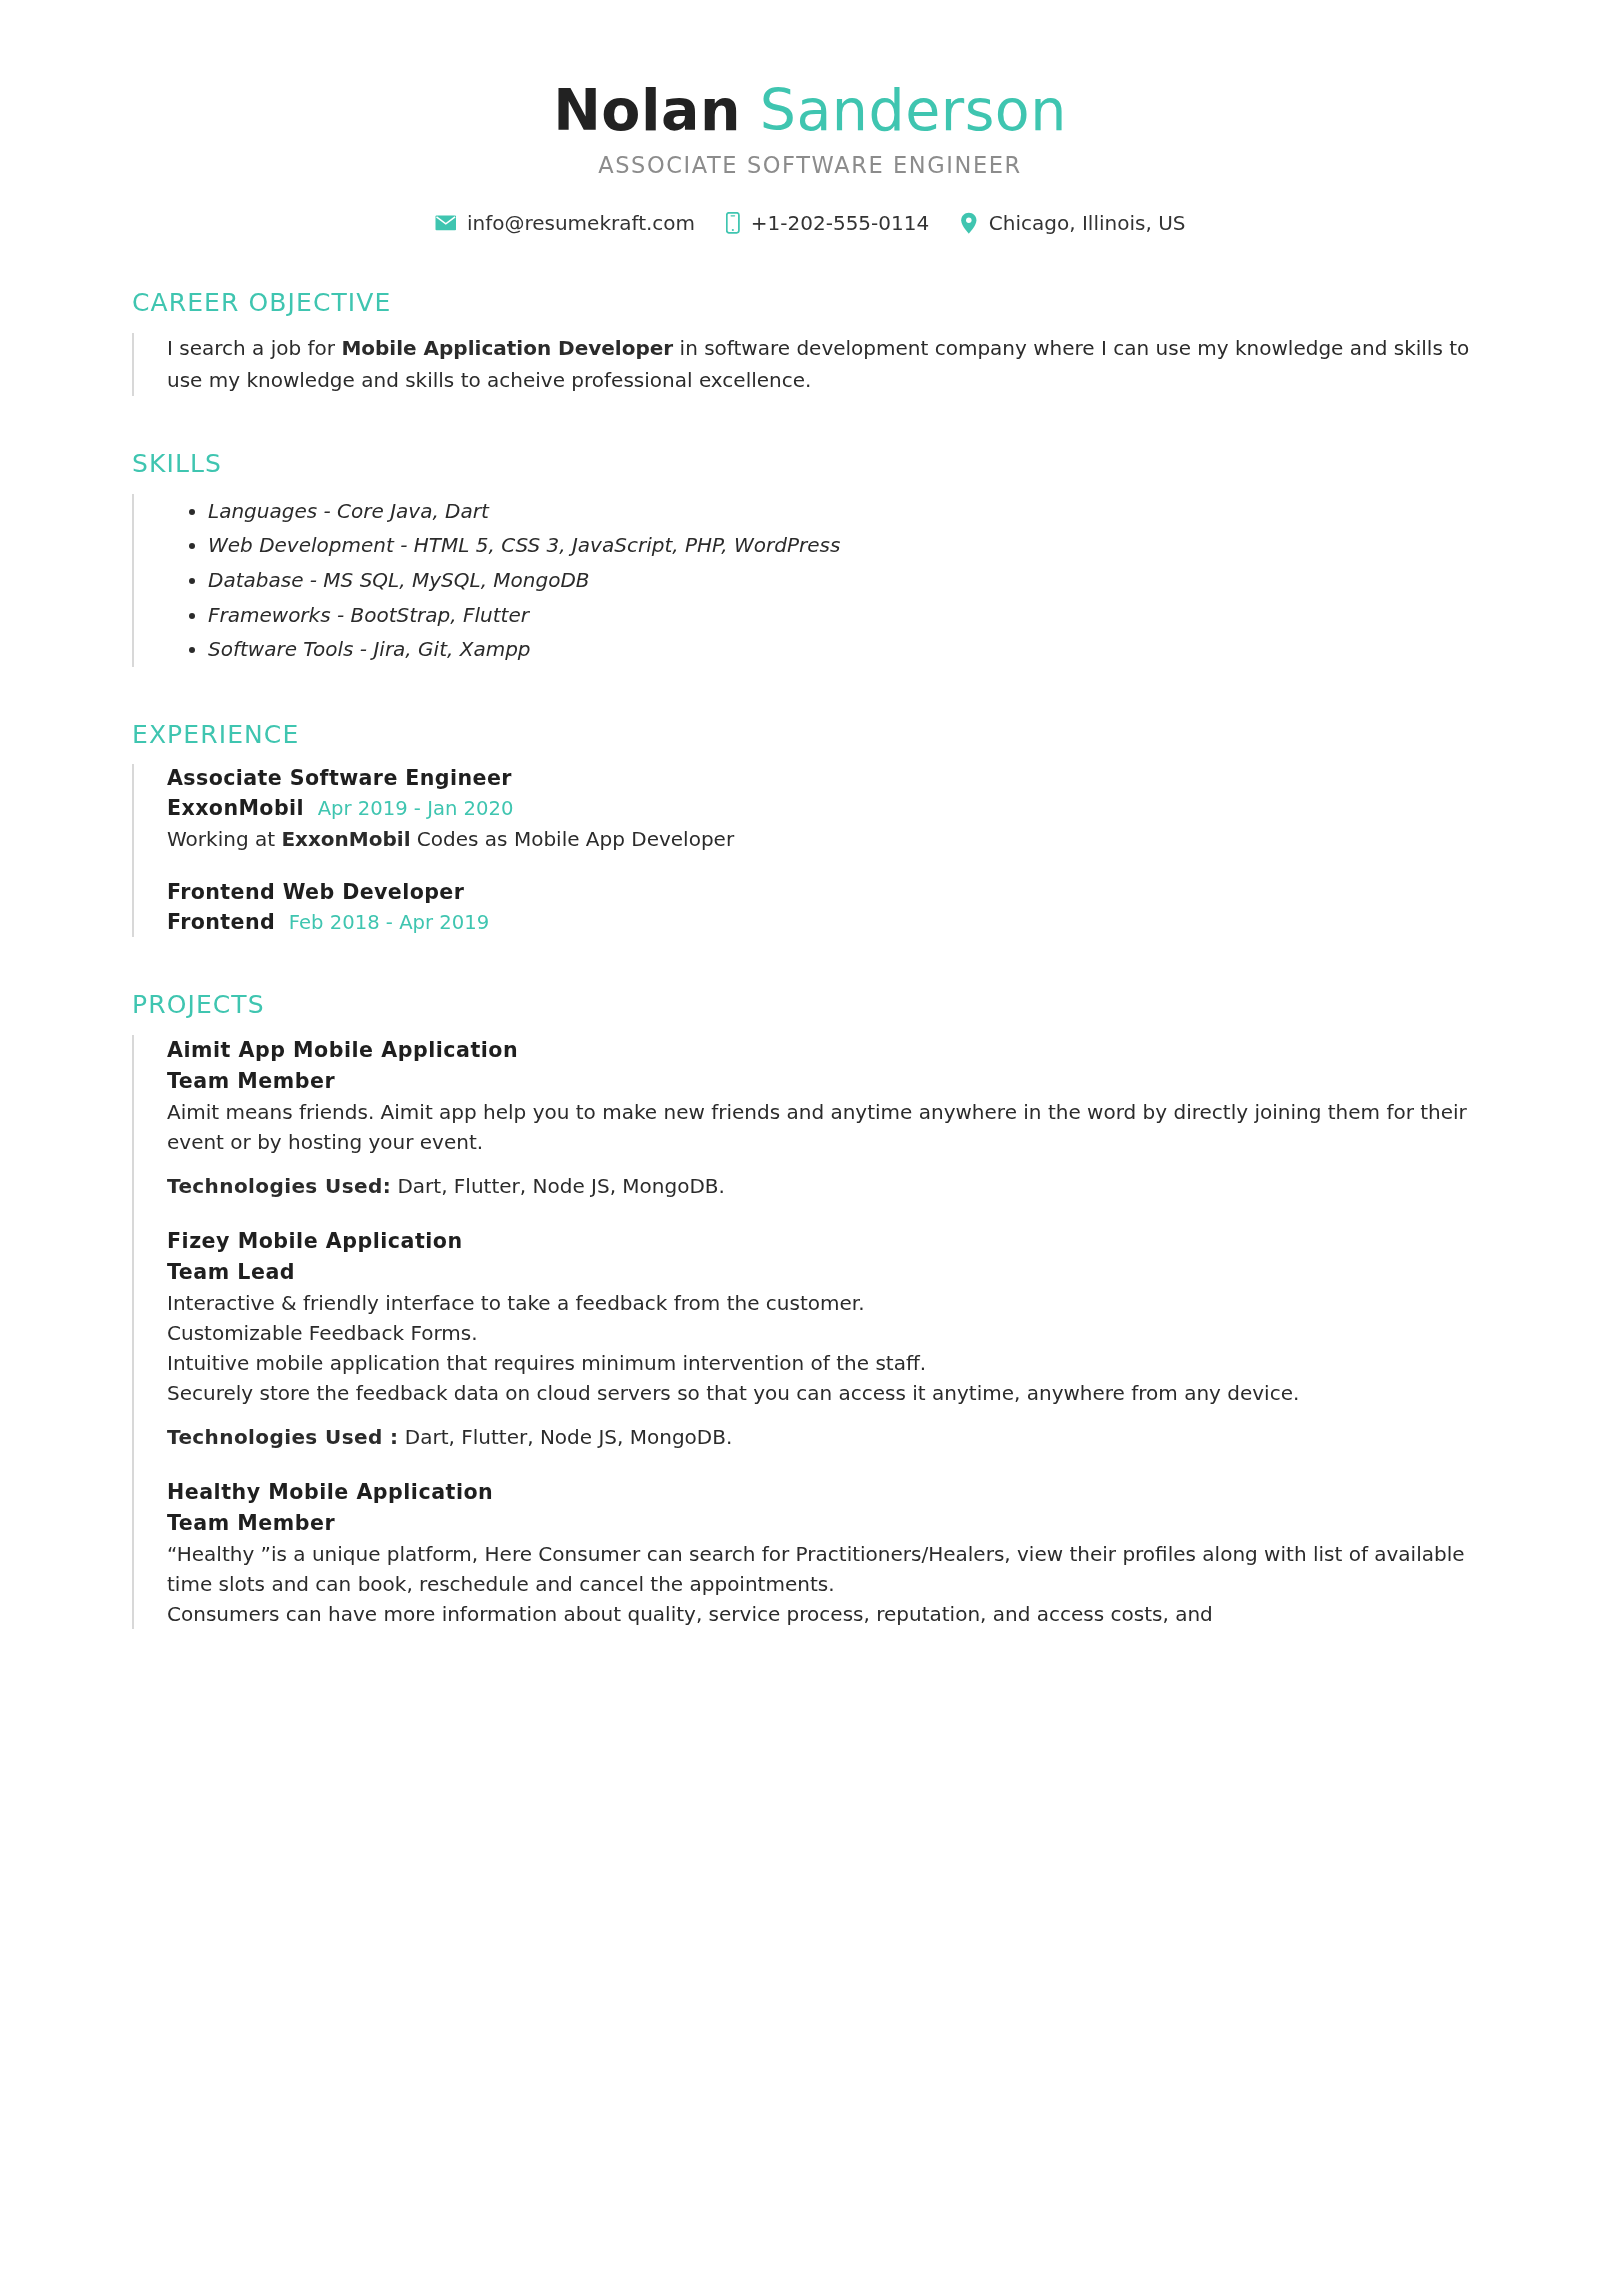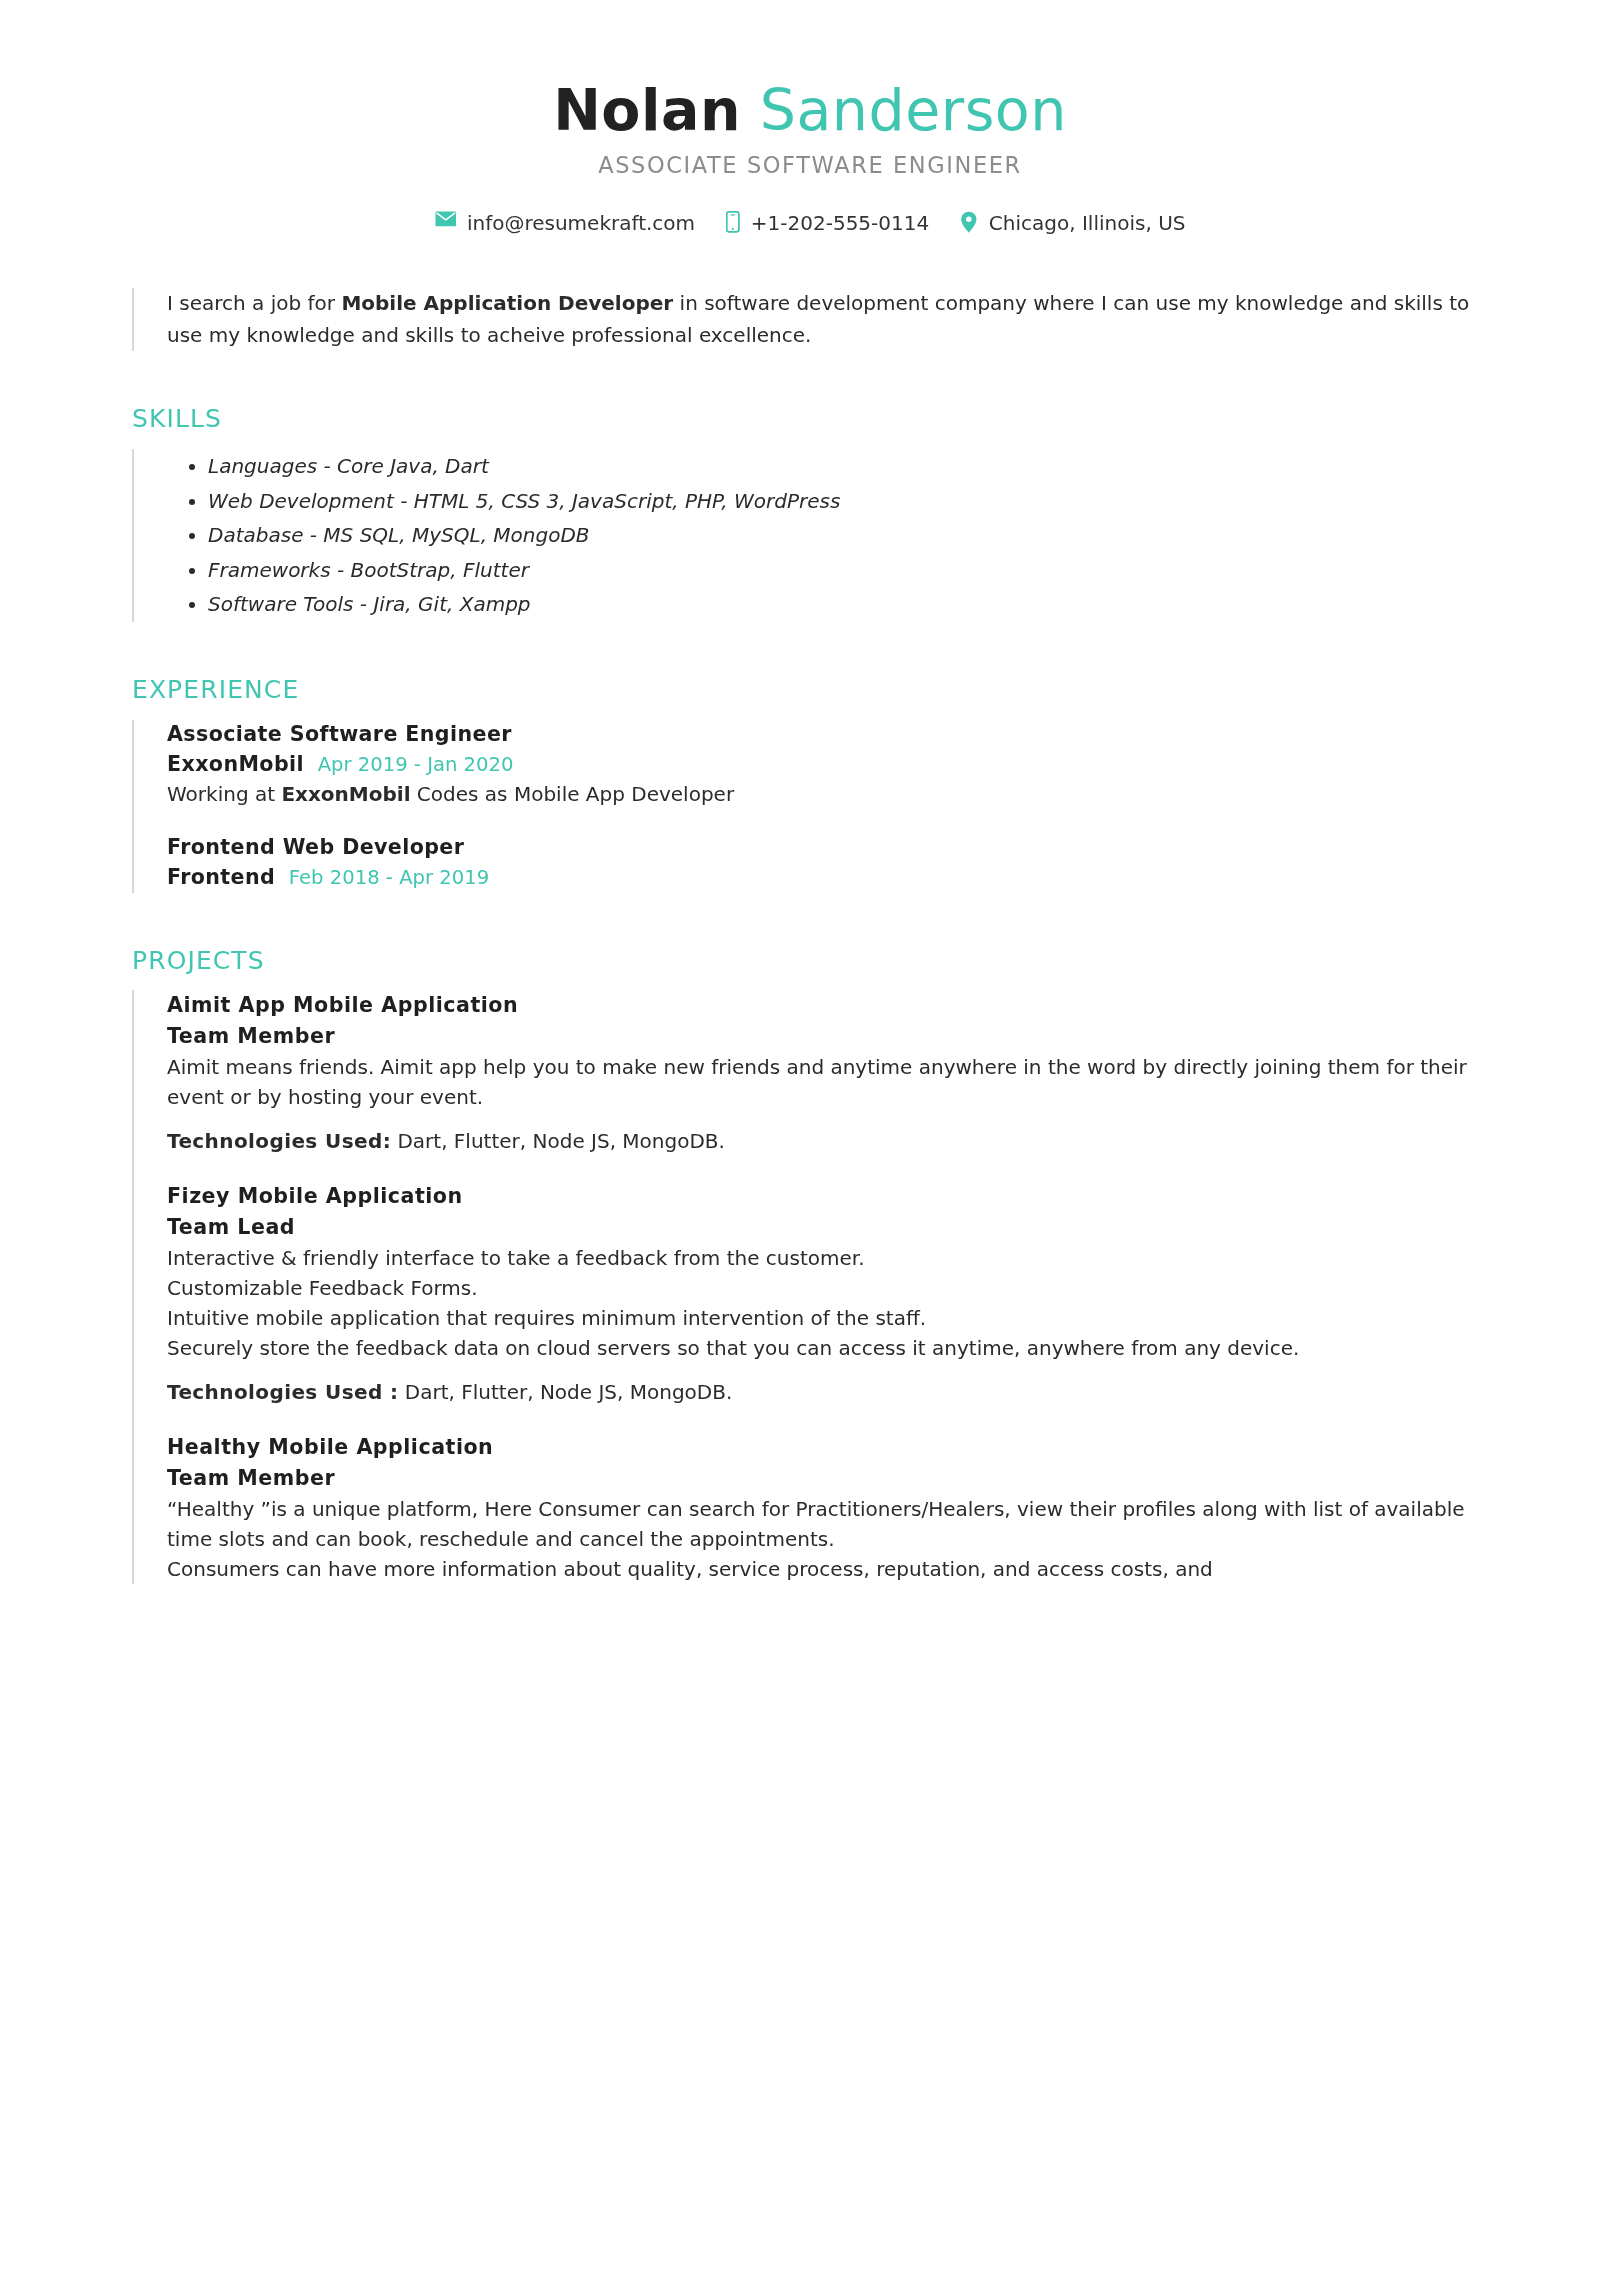--- a/index.html
+++ b/index.html
@@ -52,21 +52,21 @@
     display: flex;
     justify-content: center;
     align-items: center;
     flex-wrap: wrap;
     gap: 5.9px;
     font-size: 20px;
     color: #333333;
   }
   .contact-item {
     display: inline-flex;
-    align-items: flex-start;
+    align-items: center;
     white-space: nowrap;
     padding: 0 12.7px;
   }
   .contact-item .ico {
     display: inline-flex;
     align-items: center;
     justify-content: center;
     color: #3fc5b0;
     margin-right: 10.8px;
   }
@@ -217,20 +217,21 @@
             <circle cx="9" cy="8.4" r="2.8" fill="#ffffff"></circle>
           </svg>
         </span>
         <span>Chicago, Illinois, US</span>
       </span>
     </div>
 
   </div>
 
   <div class="section">
+    <div class="section-title">CAREER OBJECTIVE</div>
     <div class="section-body">
       <div class="objective-text"><span>I search a job for </span><b>Mobile Application Developer</b><span> in software development company where I can use my knowledge and skills to use my knowledge and skills to acheive professional excellence.</span></div>
     </div>
   </div>
 
   <div class="section">
     <div class="section-title">SKILLS</div>
     <div class="section-body">
       <ul class="skills">
         <li>Languages - Core Java, Dart</li>

